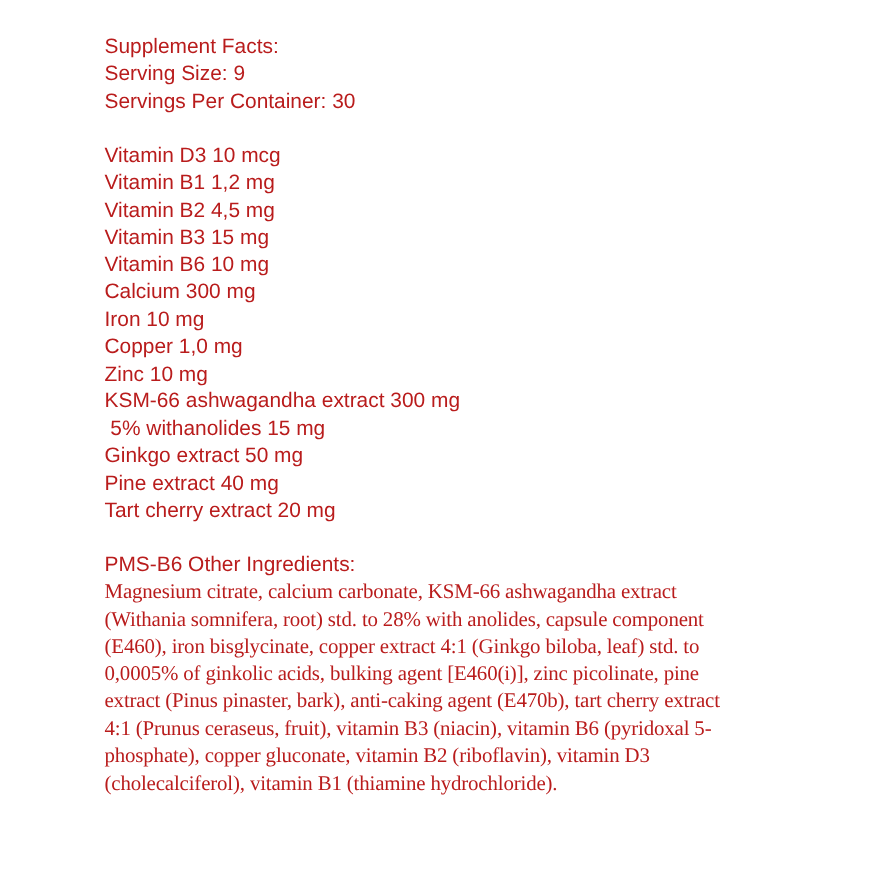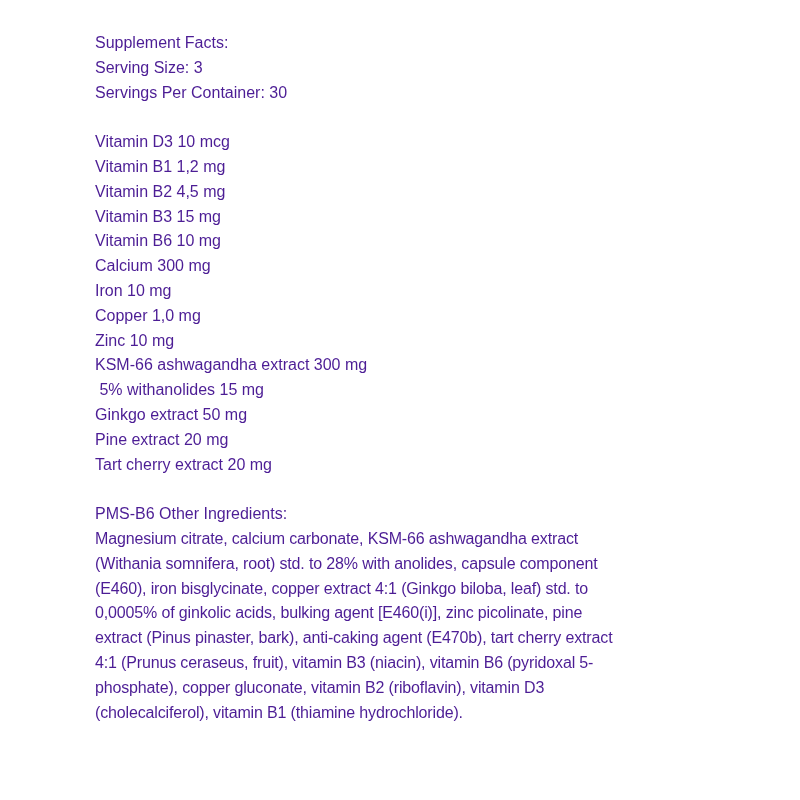--- a/index.html
+++ b/index.html
@@ -12,63 +12,64 @@
       height: 800px;
       overflow: hidden;
       position: relative;
     }
     .doc {
       position: absolute;
       left: 95px;
       top: 31px;
       width: 660px;
       font-family: "Liberation Sans", sans-serif;
-      font-size: 16px;
+      font-size: 19px;
       line-height: 24.8px;
-      color: #4c1d95;
+      color: #b91c1c;
     }
     .line {
       display: block;
       white-space: pre;
       height: 24.8px;
     }
     .blank {
       display: block;
       height: 24.8px;
     }
     .para-line {
       display: block;
       white-space: pre;
       height: 24.8px;
       letter-spacing: -0.15px;
+      font-family: Liberation Serif, serif;
     }
   </style>
 </head>
 <body>
 
 <div class="doc">
   <span class="line">Supplement Facts:</span>
-  <span class="line">Serving Size: 3</span>
+  <span class="line">Serving Size: 9</span>
   <span class="line">Servings Per Container: 30</span>
   <span class="blank"></span>
 
   <div>
     <span class="line">Vitamin D3 10 mcg</span>
     <span class="line">Vitamin B1 1,2 mg</span>
     <span class="line">Vitamin B2 4,5 mg</span>
     <span class="line">Vitamin B3 15 mg</span>
     <span class="line">Vitamin B6 10 mg</span>
     <span class="line">Calcium 300 mg</span>
     <span class="line">Iron 10 mg</span>
     <span class="line">Copper 1,0 mg</span>
     <span class="line">Zinc 10 mg</span>
     <span class="line">KSM-66 ashwagandha extract 300 mg</span>
     <span class="line"> 5% withanolides 15 mg</span>
     <span class="line">Ginkgo extract 50 mg</span>
-    <span class="line">Pine extract 20 mg</span>
+    <span class="line">Pine extract 40 mg</span>
     <span class="line">Tart cherry extract 20 mg</span>
   </div>
   <span class="blank"></span>
 
   <span class="line">PMS-B6 Other Ingredients:</span>
   <div>
     <span class="para-line">Magnesium citrate, calcium carbonate, KSM-66 ashwagandha extract</span>
     <span class="para-line">(Withania somnifera, root) std. to 28% with anolides, capsule component</span>
     <span class="para-line">(E460), iron bisglycinate, copper extract 4:1 (Ginkgo biloba, leaf) std. to</span>
     <span class="para-line">0,0005% of ginkolic acids, bulking agent [E460(i)], zinc picolinate, pine</span>

